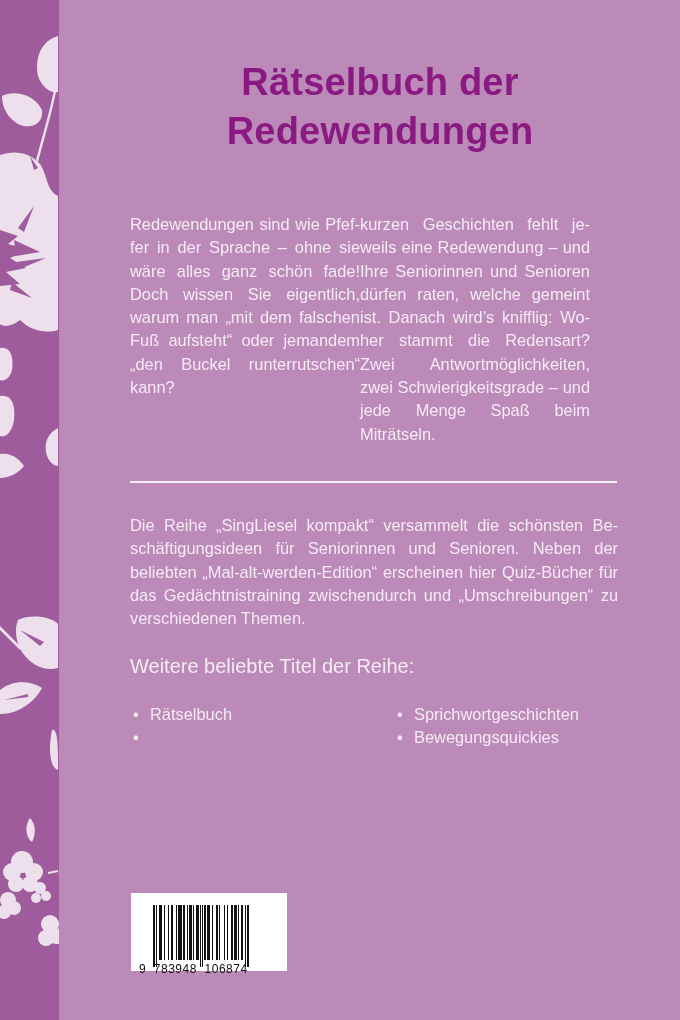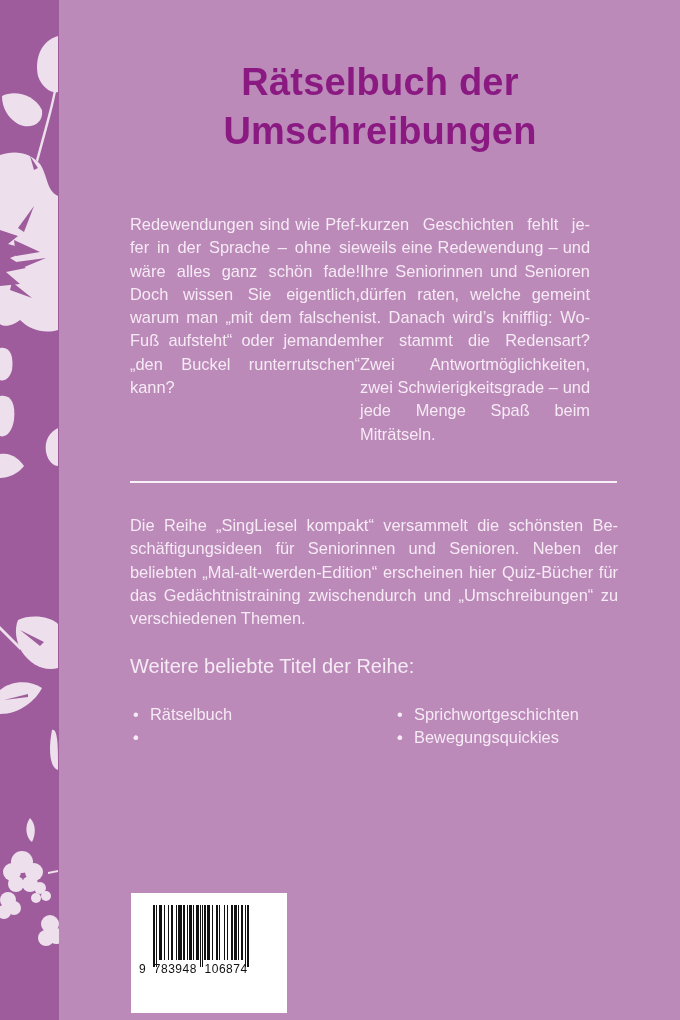--- a/index.html
+++ b/index.html
@@ -78,21 +78,21 @@
       line-height: 23px;
       padding-left: 20px;
       position: relative;
     }
     .lists li .bullet {
       position: absolute; left: 3px; top: 0;
     }
     .barcode-box {
       position: absolute;
       left: 131px; top: 893px;
-      width: 156px; height: 120px;
+      width: 156px; height: 78px;
       background: #ffffff;
     }
     .barcode-bars {
       position: absolute;
       left: 22px; top: 12px;
       width: 115px; height: 62px;
       display: flex;
       align-items: flex-start;
     }
     .barcode-bars span {
@@ -163,21 +163,21 @@
       <path d="M12 282 L32 298 L10 290 Z"></path>
       <path d="M30 156 L38 168 L34 170 Z"></path>
       <path d="M20 630 L44 642 L40 646 Z"></path>
       <path d="M4 700 L28 694 L28 697 Z"></path>
     </g>
   </svg>
 </div>
 
 <div class="title">
   <div>Rätselbuch der</div>
-  <div>Umschreibungen</div>
+  <div>Redewendungen</div>
 </div>
 
 <div class="cols">
   <div class="col">
     <p>Redewendungen sind wie Pfef­fer in der Sprache – ohne sie wäre alles ganz schön fade! Doch wissen Sie eigentlich, warum man „mit dem falschen Fuß aufsteht“ oder jemandem „den Buckel runterrutschen“ kann?</p>
   </div>
   <div class="col">
     <p>kurzen Geschichten fehlt je­weils eine Redewendung – und Ihre Seniorinnen und Senioren dürfen raten, welche gemeint ist. Danach wird’s knifflig: Wo­her stammt die Redensart? Zwei Antwortmöglichkeiten, zwei Schwierigkeitsgrade – und jede Menge Spaß beim Miträtseln.</p>
   </div>
 </div>

